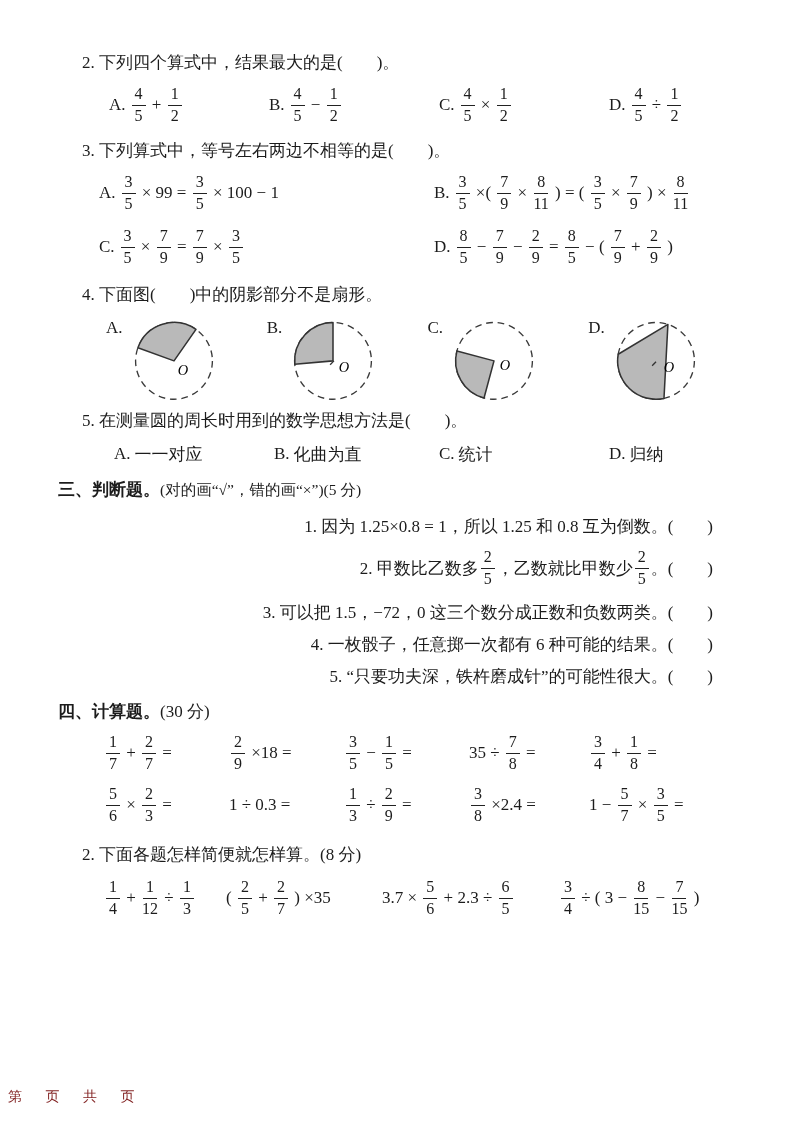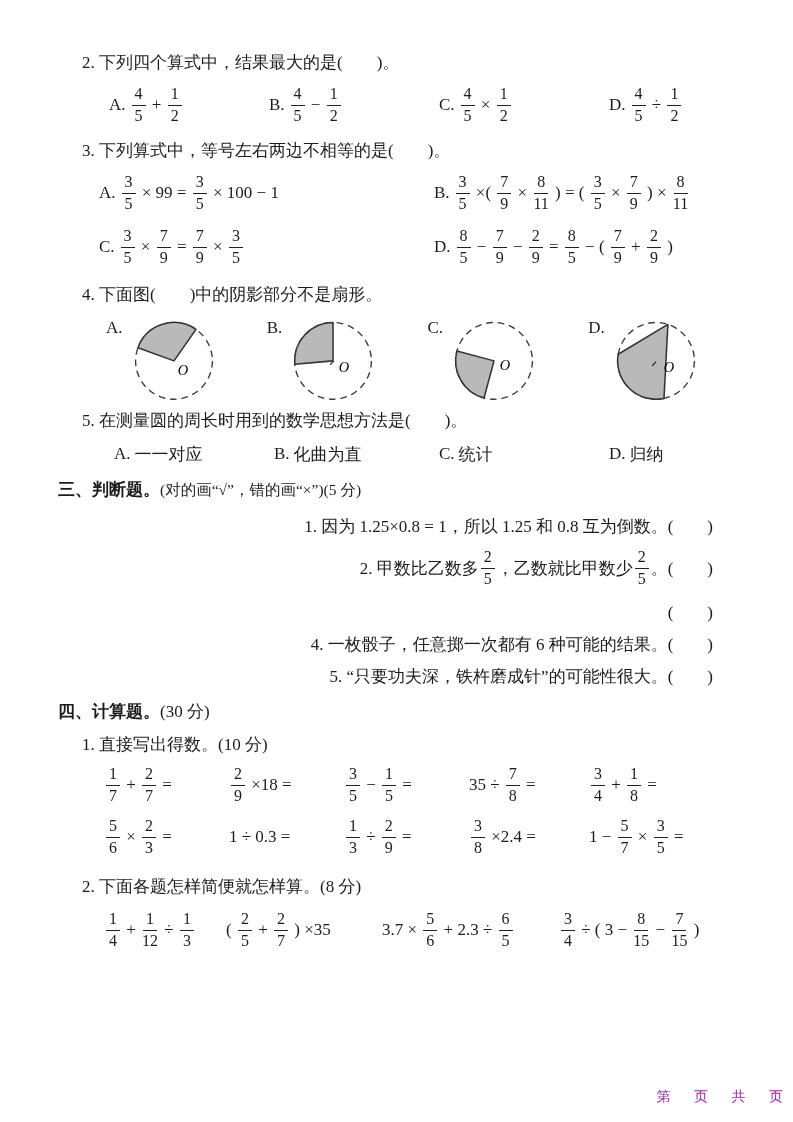--- a/index.html
+++ b/index.html
@@ -55,22 +55,22 @@
   .calc-row{display:flex;align-items:center;margin-left:46px;margin-top:6px;min-height:46px;}
   .calc-row .item{display:flex;align-items:center;}
   .row5 .item:nth-child(1){width:125px;}
   .row5 .item:nth-child(2){width:115px;}
   .row5 .item:nth-child(3){width:125px;}
   .row5 .item:nth-child(4){width:120px;}
   .row4{min-height:52px;}
   .row4 .item:nth-child(1){width:122px;}
   .row4 .item:nth-child(2){width:156px;}
   .row4 .item:nth-child(3){width:177px;}
-  .footer{position:absolute;left:0;right:0;top:1088px;text-align:right;
-          font-size:14px;letter-spacing:10px;color:#a21caf;}
+  .footer{position:absolute;left:8px;right:0;top:1088px;text-align:left;
+          font-size:14px;letter-spacing:10px;color:#7f1d1d;}
   svg.circ{display:block;}
 </style>
 </head>
 <body>
 
 <div class="page">
 
   <div class="stem" style="margin-top:0">2. 下列四个算式中，结果最大的是(　　)。</div>
   <div class="opt-row q2-row">
     <span class="opt">
@@ -322,39 +322,41 @@
         <span class="tk">，乙数就比甲数少</span>
         <span class="frac">
           <span class="num">2</span>
           <span class="den">5</span>
         </span>
         <span class="tk">。</span>
       </span>
     <span class="parens">(　　)</span>
   </div>
   <div class="j-row" style="margin-top:10px">
+    <span class="expr">
+        <span class="tk">3. 可以把 1.5，−72，0 这三个数分成正数和负数两类。</span>
+      </span>
     <span class="parens">(　　)</span>
   </div>
   <div class="j-row" style="margin-top:8px">
     <span class="expr">
         <span class="tk">4. 一枚骰子，任意掷一次都有 6 种可能的结果。</span>
       </span>
     <span class="parens">(　　)</span>
   </div>
   <div class="j-row" style="margin-top:8px">
     <span class="expr">
         <span class="tk">5. “只要功夫深，铁杵磨成针”的可能性很大。</span>
       </span>
     <span class="parens">(　　)</span>
   </div>
 
   <div class="sec-head">
     <span class="b">四、计算题。</span><span>(30 分)</span>
   </div>
-  <div class="calc-head">1. 直接写出得数。(10 分)</div>
   <div class="calc-row row5">
     <span class="item">
         <span class="expr">
           <span class="frac">
             <span class="num">1</span>
             <span class="den">7</span>
           </span>
           <span class="tk"> + </span>
           <span class="frac">
             <span class="num">2</span>

